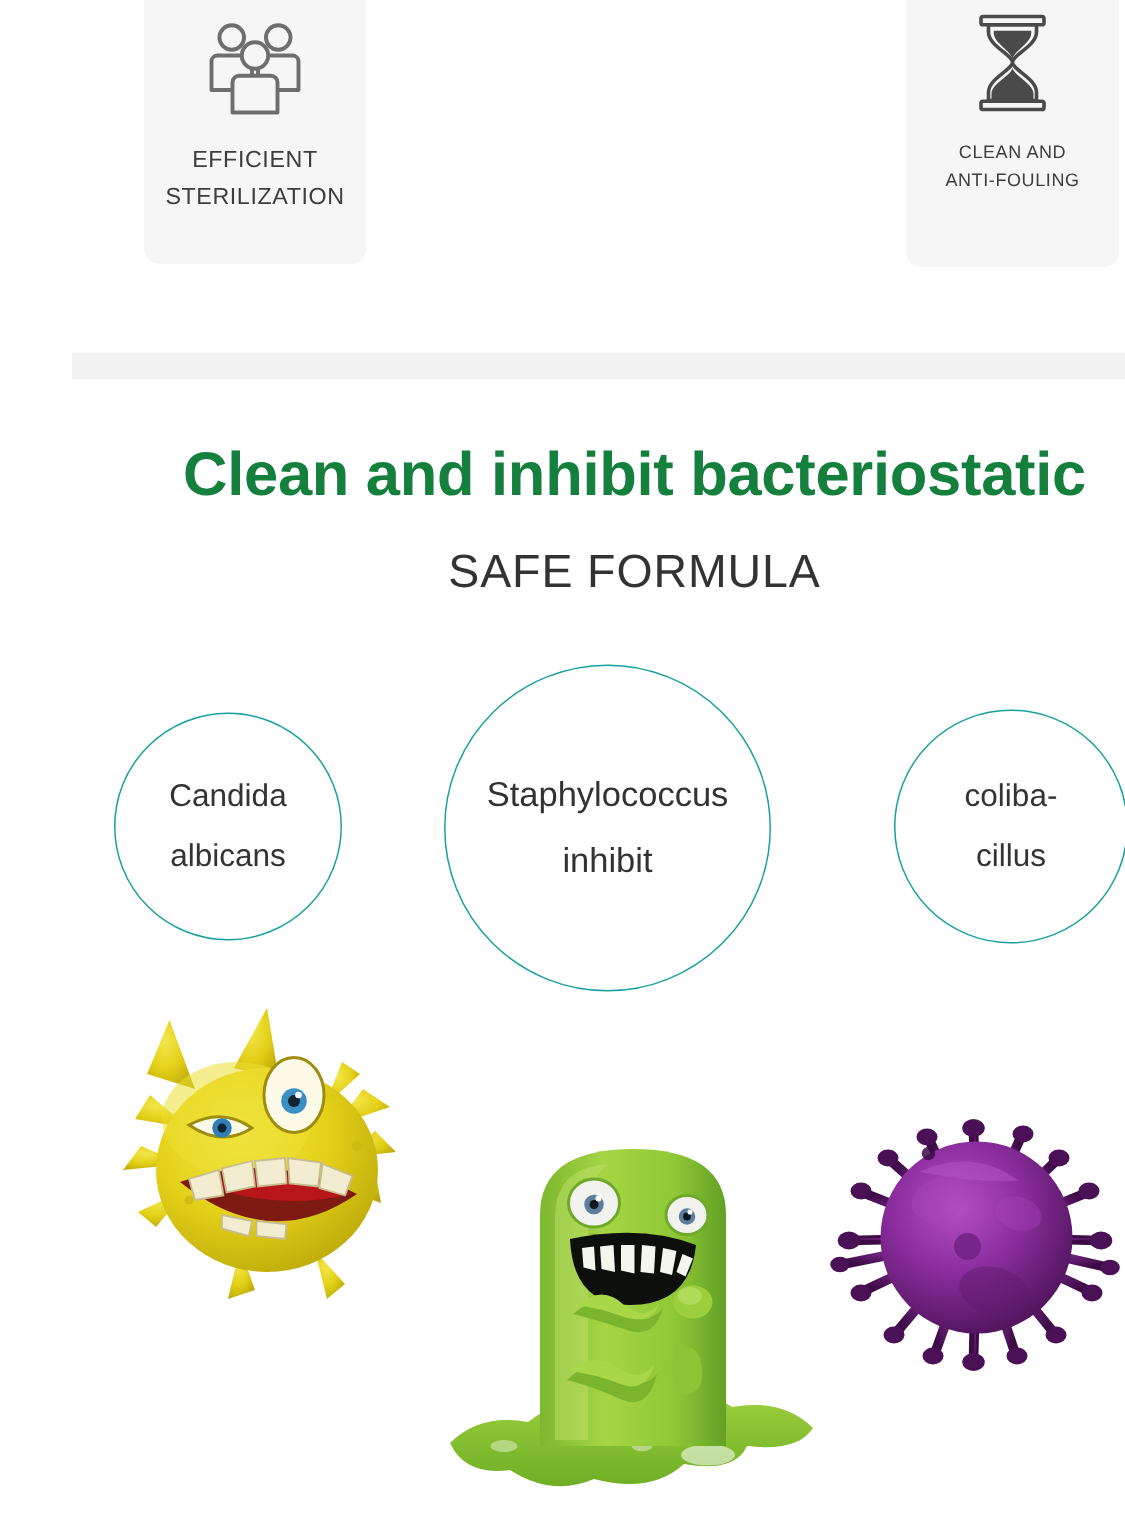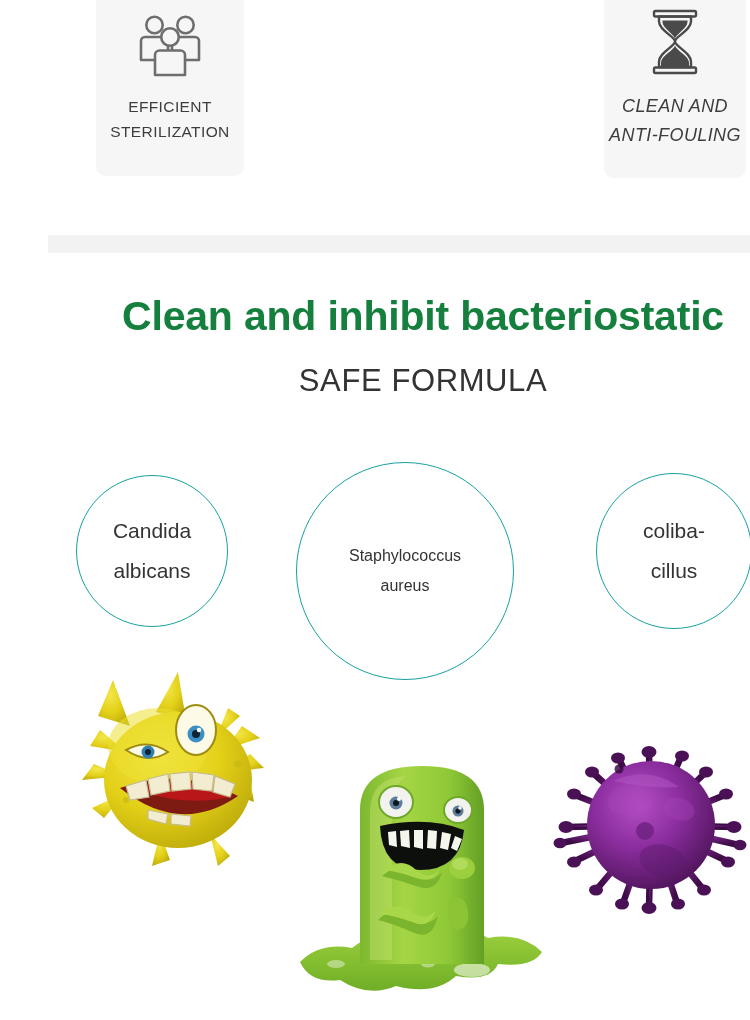--- a/index.html
+++ b/index.html
@@ -30,21 +30,21 @@
   .card-label {
     margin-top: 14px;
     text-align: center;
     color: #3d3d3d;
     font-size: 15.5px;
     letter-spacing: 0.4px;
     line-height: 1.62;
     font-weight: 400;
     white-space: pre-line;
   }
-  .feature-card.right .card-label { font-size: 18px; margin-top: 16px; font-style: italic; }
+  .feature-card.right .card-label { font-size: 12px; margin-top: 16px; }
 
   
   .divider-band {
     position: absolute;
     left: 0; top: 235px;
     width: 750px; height: 18px;
     background: #f2f2f2;
   }
 
   
@@ -76,21 +76,21 @@
     display: flex;
     align-items: center;
     justify-content: center;
     text-align: center;
     color: #333333;
     background: transparent;
   }
   .circle span { display: block; line-height: 1.9; }
 
   .circle.c1 { left: 28px;  top: 475px; width: 152px; height: 152px; font-size: 21px; }
-  .circle.c2 { left: 248px; top: 462px; width: 218px; height: 218px; font-size: 16px; }
+  .circle.c2 { left: 248px; top: 443px; width: 218px; height: 218px; font-size: 23px; }
   .circle.c3 { left: 548px; top: 473px; width: 156px; height: 156px; font-size: 21px; }
 
   
   .germ { position: absolute; }
   .germ.yellow { left: 30px;  top: 668px; width: 200px; height: 205px; }
   .germ.green  { left: 244px; top: 748px; width: 262px; height: 252px; }
   .germ.purple { left: 505px; top: 733px; width: 196px; height: 190px; }
 </style>
 </head>
 <body>
@@ -130,21 +130,21 @@
   <div class="circle c1">
     <div>
       <span>Candida</span>
       <span>albicans</span>
     </div>
   </div>
 
   <div class="circle c2">
     <div>
       <span>Staphylococcus</span>
-      <span>aureus</span>
+      <span>inhibit</span>
     </div>
   </div>
 
   <div class="circle c3">
     <div>
       <span>coliba-</span>
       <span>cillus</span>
     </div>
   </div>
 

